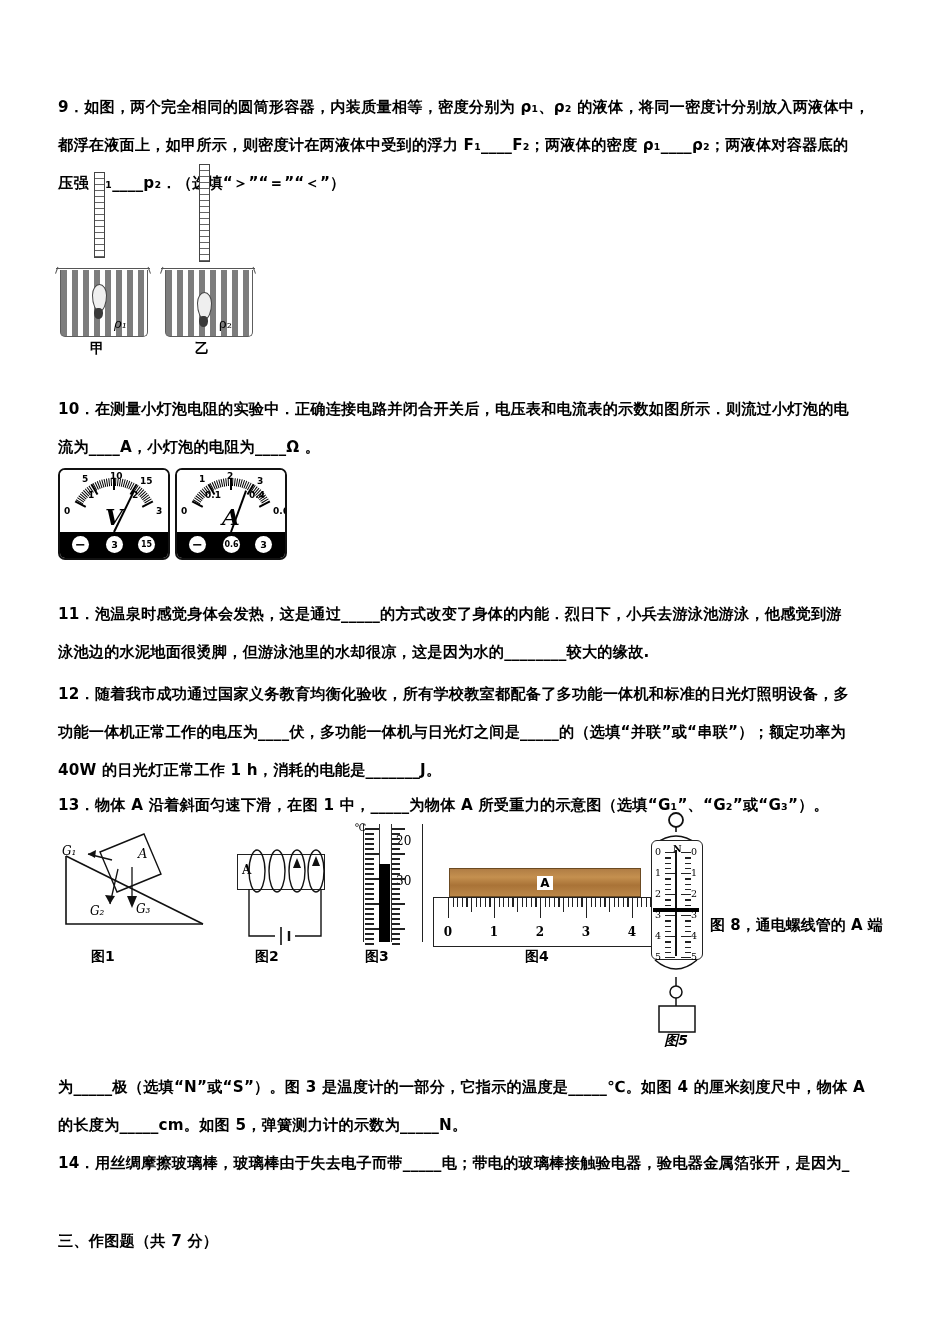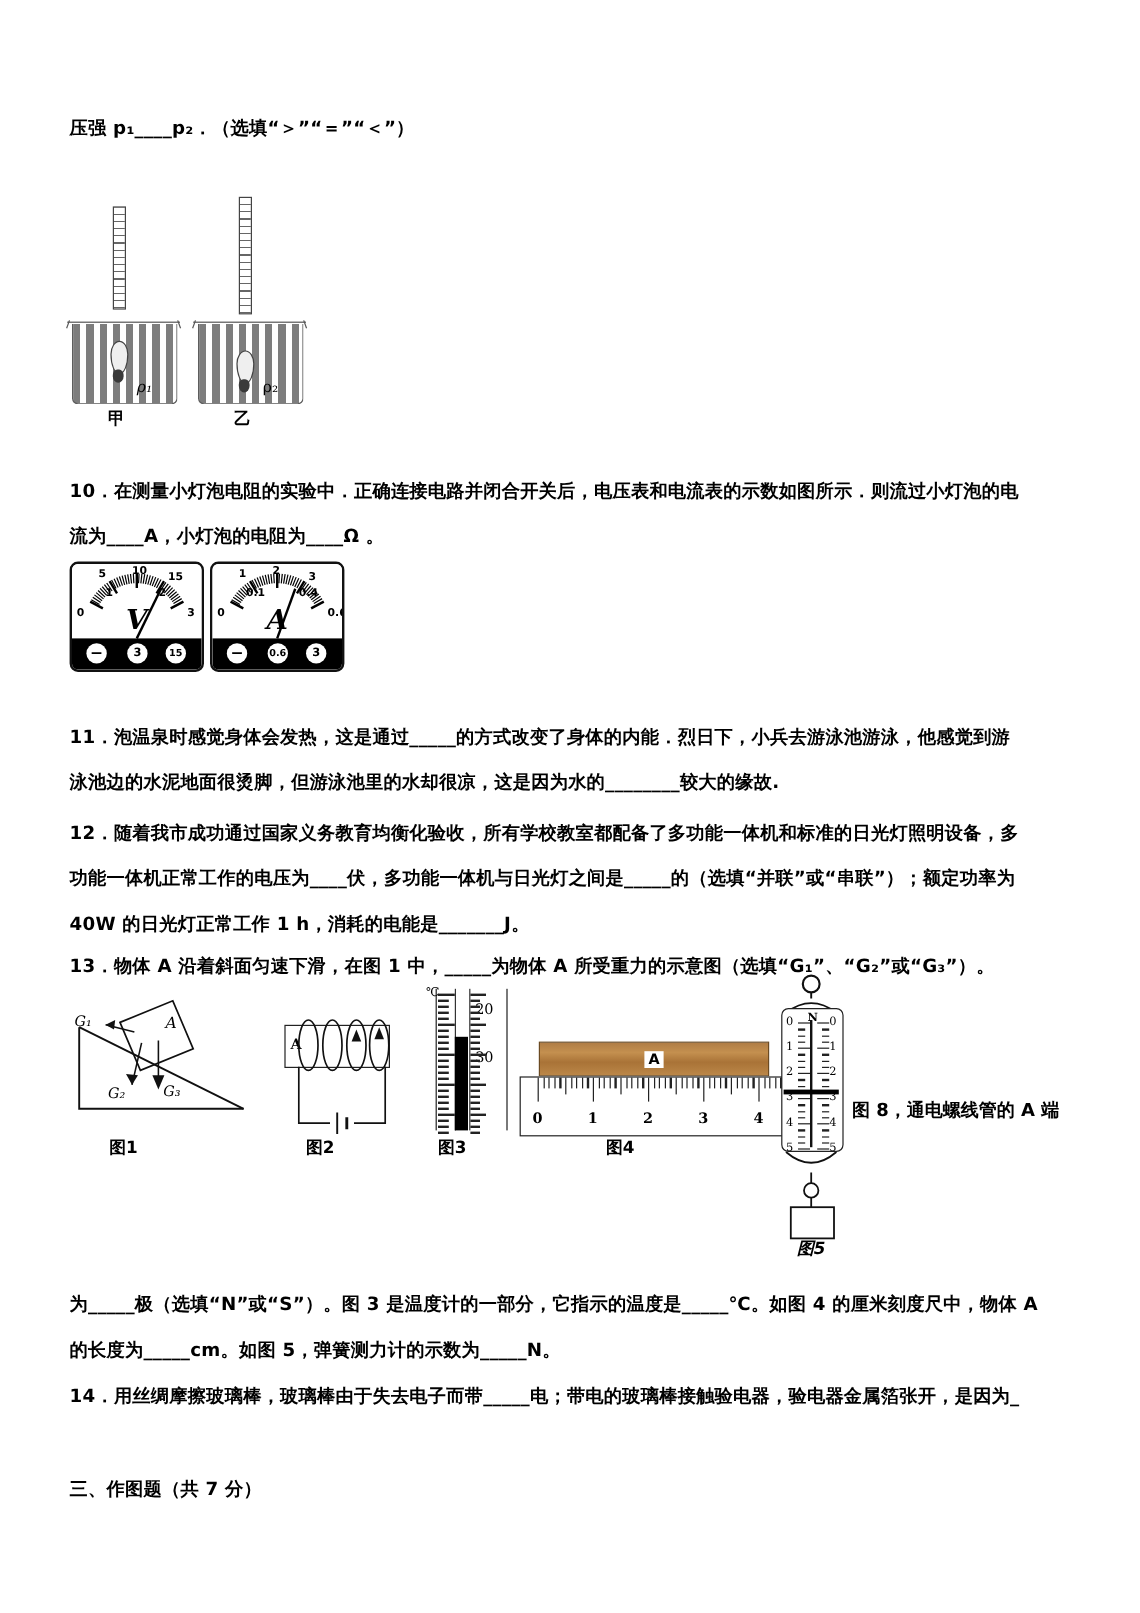--- a/index.html
+++ b/index.html
@@ -106,20 +106,22 @@
   .sol-box{position:absolute;left:4px;top:22px;width:86px;height:34px;border:1.5px solid #222;}
   .sol-lbl{position:absolute;left:9px;top:31px;font-size:12px;font-weight:700;
     font-family:"DejaVu Serif",serif;}
 </style>
 </head>
 <body>
 
 <div class="page">
 
   <div class="q" id="q9" style="top:88px;">
+    <div>9．如图，两个完全相同的圆筒形容器，内装质量相等，密度分别为 ρ₁、ρ₂ 的液体，将同一密度计分别放入两液体中，</div>
+    <div>都浮在液面上，如甲所示，则密度计在两液体中受到的浮力 F₁____F₂；两液体的密度 ρ₁____ρ₂；两液体对容器底的</div>
     <div>压强 p₁____p₂．（选填“＞”“＝”“＜”）</div>
   </div>
 
   <div id="fig9">
 
     <div class="beaker" style="left:0;top:48px;font-style:italic;">
       <div class="bk-rim"></div>
       <div class="bk-body"></div>
       <div class="rho-lbl" style="left:54px;top:60px;">ρ₁</div>
     </div>
@@ -523,21 +525,21 @@
           <div class="ss-scaleline" style="left: 48px; top: 147px; width: 10px; height: 1.4px;"></div>
           <div style="position: absolute; left: 42px; top: 40px; width: 2px; height: 106px; background: rgb(17, 17, 17);"></div>
         </div>
       <div class="ss-pointer" style="left:20px;top:98px;width:46px;"></div>
       <div class="fig-cap" style="position:absolute;left:18px;top:222px;width:50px;font-style:italic;">图5</div>
     </div>
 
     <div class="cap-row" style="left:36px;">图1</div>
     <div class="cap-row" style="left:200px;">图2</div>
     <div class="cap-row" style="left:310px;">图3</div>
-    <div class="cap-row" style="left:450px;">图4</div>
+    <div class="cap-row" style="left:470px;">图4</div>
 
     <div style="position:absolute;left:655px;top:96px;font-size:15px;font-weight:600;white-space:nowrap;">图 8，通电螺线管的 A 端</div>
   </div>
 
   <div class="q" id="q13b" style="top:1068px;">
     <div>为_____极（选填“N”或“S”）。图 3 是温度计的一部分，它指示的温度是_____℃。如图 4 的厘米刻度尺中，物体 A</div>
     <div>的长度为_____cm。如图 5，弹簧测力计的示数为_____N。</div>
   </div>
 
   <div class="q" id="q14" style="top:1144px;">

